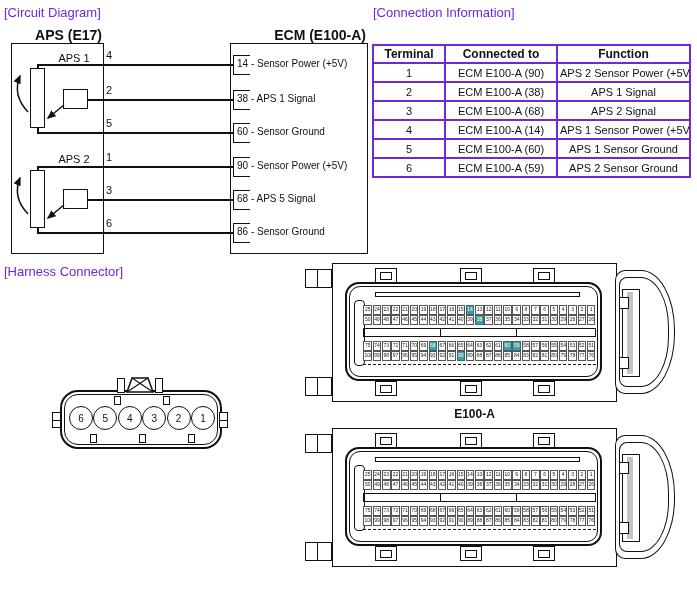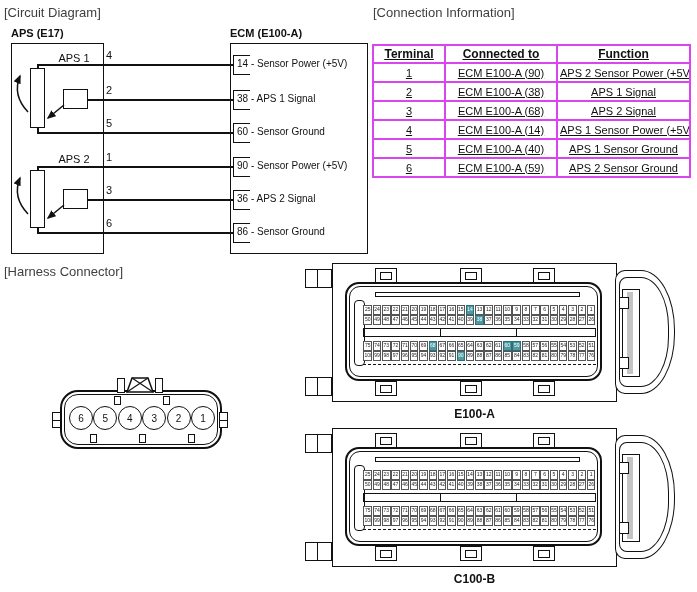--- a/index.html
+++ b/index.html
@@ -1,34 +1,34 @@
 <!DOCTYPE html>
 <html><head>
 <meta charset="utf-8">
 <style>
   html,body{margin:0;padding:0;background:#fff;}
   .page{position:relative;width:697px;height:592px;background:#fff;overflow:hidden;
         font-family:"Liberation Sans",sans-serif;color:#111;}
   .abs{position:absolute;}
-  .section-label{font-size:13px;color:#404040;}
+  .section-label{font-size:13px;color:#6d28d9;}
   .box{border:1.5px solid #111;}
-  .box-title{font-weight:bold;font-size:11px;text-align:left;}
+  .box-title{font-weight:bold;font-size:14px;text-align:right;}
   .small-label{font-size:11px;}
   .wire{position:absolute;height:1.5px;background:#111;}
   .stub{position:absolute;width:1.5px;background:#111;}
   .term-num{position:absolute;font-size:11px;}
   .bracket{position:absolute;width:16px;height:18px;border-top:1.5px solid #111;
            border-left:1.5px solid #111;border-bottom:1.5px solid #111;}
   .ecm-pin-text{position:absolute;font-size:10px;line-height:16px;white-space:nowrap;}
   .pot-resistor{position:absolute;width:15px;height:60px;border:1.5px solid #111;background:#fff;box-sizing:border-box;}
   .pot-wiper{position:absolute;width:25px;height:20px;border:1.5px solid #111;background:#fff;box-sizing:border-box;}
   
   table.conn{position:absolute;left:372px;top:44px;width:317px;border-collapse:collapse;
              font-size:11px;table-layout:fixed;}
-  table.conn,table.conn th,table.conn td{border:2px solid #d946ef;text-decoration:underline;}
+  table.conn,table.conn th,table.conn td{border:2px solid #6d28d9;}
   table.conn th{font-size:12px;font-weight:bold;height:14px;padding:1px 2px;text-align:center;}
   table.conn td{height:15px;padding:1px 2px;text-align:center;white-space:nowrap;overflow:hidden;}
   
   .e17{position:absolute;left:60px;top:390px;width:158px;height:55px;border:2px solid #111;
        border-radius:18px;background:#fff;}
   .e17-inner{position:absolute;inset:2px;border:1px solid #111;border-radius:14px;}
   .e17-pin{position:absolute;top:14px;width:24px;height:24px;border:1.5px solid #111;border-radius:50%;
            font-size:10px;line-height:23px;text-align:center;background:#fff;box-sizing:border-box;}
   .latch-post{position:absolute;top:-14px;width:8px;height:15px;border:1.5px solid #111;background:#fff;box-sizing:border-box;}
   .side-tab{position:absolute;top:20px;width:9px;height:16px;border:1.5px solid #111;background:#fff;box-sizing:border-box;}
@@ -110,21 +110,21 @@
         <div class="term-num" style="left: 106px; top: 117px;">5</div>
         <div class="bracket" style="left: 233px; top: 123px;"></div>
         <div class="ecm-pin-text" style="left: 237px; top: 124px;">60 - Sensor Ground</div>
         <div class="wire" style="left: 37px; top: 166px; width: 196px;"></div>
         <div class="term-num" style="left: 106px; top: 151px;">1</div>
         <div class="bracket" style="left: 233px; top: 157px;"></div>
         <div class="ecm-pin-text" style="left: 237px; top: 158px;">90 - Sensor Power (+5V)</div>
         <div class="wire" style="left: 88px; top: 199px; width: 145px;"></div>
         <div class="term-num" style="left: 106px; top: 184px;">3</div>
         <div class="bracket" style="left: 233px; top: 190px;"></div>
-        <div class="ecm-pin-text" style="left: 237px; top: 191px;">36 - APS 2 Signal</div>
+        <div class="ecm-pin-text" style="left: 237px; top: 191px;">68 - APS 5 Signal</div>
         <div class="wire" style="left: 37px; top: 232px; width: 196px;"></div>
         <div class="term-num" style="left: 106px; top: 217px;">6</div>
         <div class="bracket" style="left: 233px; top: 223px;"></div>
         <div class="ecm-pin-text" style="left: 237px; top: 224px;">86 - Sensor Ground</div>
         <div class="stub" style="left: 37px; top: 64px; height: 4px;"></div>
         <div class="stub" style="left: 37px; top: 128px; height: 4px;"></div>
         <div class="stub" style="left: 37px; top: 166px; height: 4px;"></div>
         <div class="stub" style="left: 37px; top: 228px; height: 4px;"></div>
       </div>
   </div>
@@ -158,21 +158,21 @@
           <td>ECM E100-A (68)</td>
           <td>APS 2 Signal</td>
         </tr>
         <tr>
           <td>4</td>
           <td>ECM E100-A (14)</td>
           <td>APS 1 Sensor Power (+5V)</td>
         </tr>
         <tr>
           <td>5</td>
-          <td>ECM E100-A (40)</td>
+          <td>ECM E100-A (60)</td>
           <td>APS 1 Sensor Ground</td>
         </tr>
         <tr>
           <td>6</td>
           <td>ECM E100-A (59)</td>
           <td>APS 2 Sensor Ground</td>
         </tr>
       </tbody>
   </table>
 
@@ -503,16 +503,15 @@
       </div>
     <div class="dash"></div>
     <div class="lobe">
       <div class="lobe-in"></div>
       <div class="lever">
           <b></b>
           <u class="t"></u>
           <u class="b"></u>
         </div>
     </div>
-    <div class="ecm-cap">C100-B</div>
     </div>
 
 </div>
 
 </body></html>

